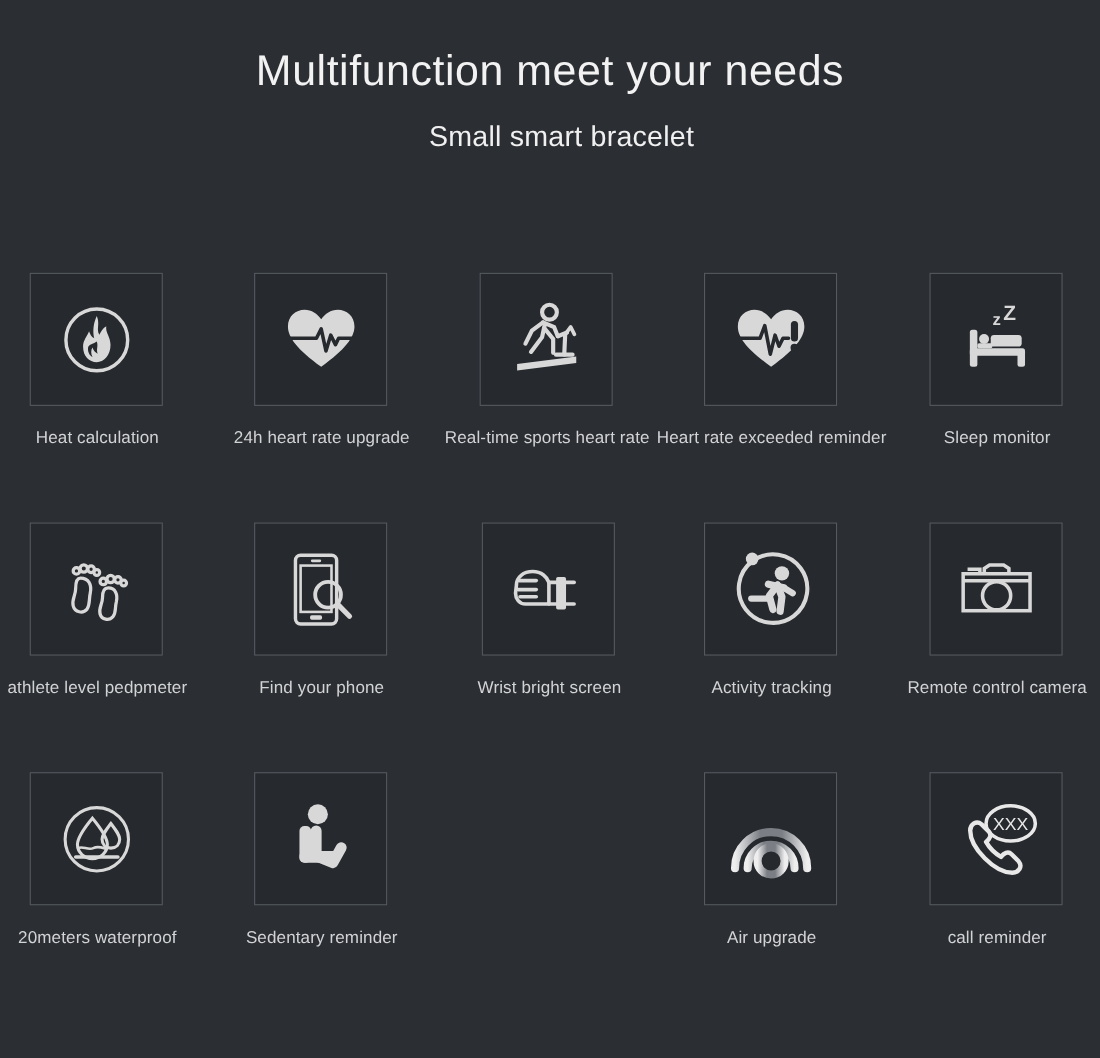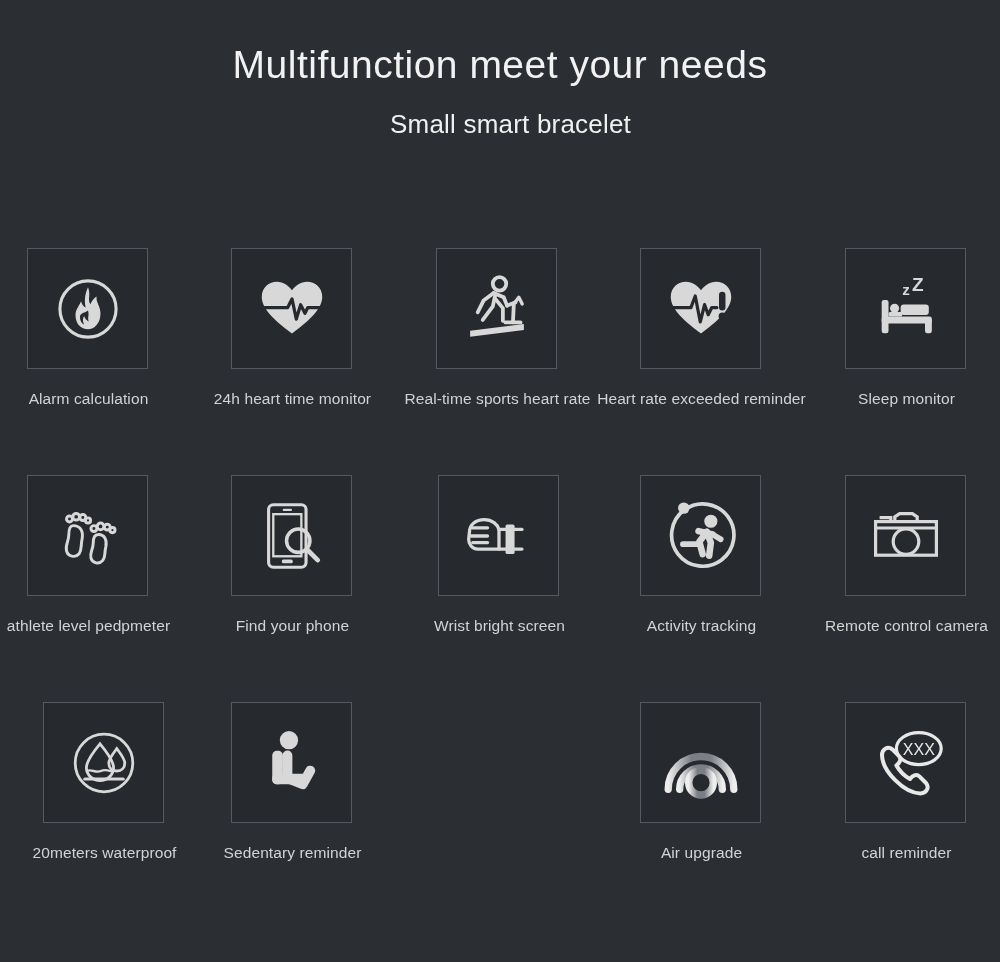--- a/index.html
+++ b/index.html
@@ -108,33 +108,33 @@
       <div class="cell" style="left:0px">
         <div class="tile">
           <span>
             <svg width="78" height="78" viewBox="0 0 100 100">
               <circle cx="50" cy="50" r="36" fill="none" stroke="#d8d8d8" stroke-width="4"></circle>
               <path d="M50 22 C54 32 49 37 53 44 C56 38 58 36 61 34 C60 42 66 46 66 56 C66 68 58 76 50 76 C41 76 34 69 34 58 C34 50 39 46 41 40 C43 46 45 47 47 48 C45 40 46 30 50 22 Z" fill="#d8d8d8"></path>
               <path d="M50 52 C52 58 49 61 51 66 C48 65 46 62 45 59 C43 62 43 66 45 70 C41 68 39 63 40 58 C42 55 46 55 50 52 Z" fill="#26292d"></path>
             </svg>
           </span>
         </div>
-        <div class="label">Alarm calculation</div>
+        <div class="label">Heat calculation</div>
       </div>
 
       <div class="cell" style="left:204px">
         <div class="tile">
           <span>
             <svg width="72" height="72" viewBox="0 0 100 100">
               <path d="M50 84 C20 62 8 47 8 33 C8 20 18 12 29 12 C38 12 45 17 50 24 C55 17 62 12 71 12 C82 12 92 20 92 33 C92 47 80 62 50 84 Z" fill="#d8d8d8"></path>
               <path d="M10 48 L44 48 L50 36 L56 64 L62 44 L68 56 L72 48 L92 48" fill="none" stroke="#26292d" stroke-width="4.5" stroke-linejoin="round" stroke-linecap="round"></path>
             </svg>
           </span>
         </div>
-        <div class="label">24h heart time monitor</div>
+        <div class="label">24h heart rate upgrade</div>
       </div>
 
       <div class="cell" style="left:409px">
         <div class="tile">
           <span>
             <svg width="84" height="84" viewBox="0 0 100 100">
               <circle cx="53" cy="20" r="8" fill="none" stroke="#d8d8d8" stroke-width="4.5"></circle>
               <path d="M46 31 L34 40 L27 54" fill="none" stroke="#d8d8d8" stroke-width="4.5" stroke-linecap="round"></path>
               <path d="M46 31 L58 36 L62 46" fill="none" stroke="#d8d8d8" stroke-width="4.5" stroke-linecap="round"></path>
               <path d="M48 33 L45 47 L33 63" fill="none" stroke="#d8d8d8" stroke-width="4.5" stroke-linecap="round"></path>
@@ -275,21 +275,21 @@
             </svg>
           </span>
         </div>
         <div class="label">Remote control camera</div>
       </div>
 
     </div>
 
     <div class="row">
 
-      <div class="cell" style="left:16px">
+      <div class="cell" style="left:0px">
         <div class="tile">
           <span>
             <svg width="80" height="80" viewBox="0 0 100 100">
               <circle cx="50" cy="50" r="36" fill="none" stroke="#d8d8d8" stroke-width="3.5"></circle>
               <path d="M45 26 C55 38 62 48 62 56 C62 65 54 72 45 72 C36 72 28 65 28 56 C28 48 35 38 45 26 Z" fill="none" stroke="#d8d8d8" stroke-width="3.5"></path>
               <path d="M66 32 C72 40 76 45 76 50 C76 56 72 60 66 60 C60 60 56 56 56 50 C56 45 60 40 66 32 Z" fill="none" stroke="#d8d8d8" stroke-width="3.5"></path>
               <path d="M29 60 C34 57 40 63 46 60 C52 57 57 60 61 61" fill="none" stroke="#d8d8d8" stroke-width="3"></path>
               <path d="M26 70 L74 70" stroke="#d8d8d8" stroke-width="4" stroke-linecap="round"></path>
             </svg>
           </span>

